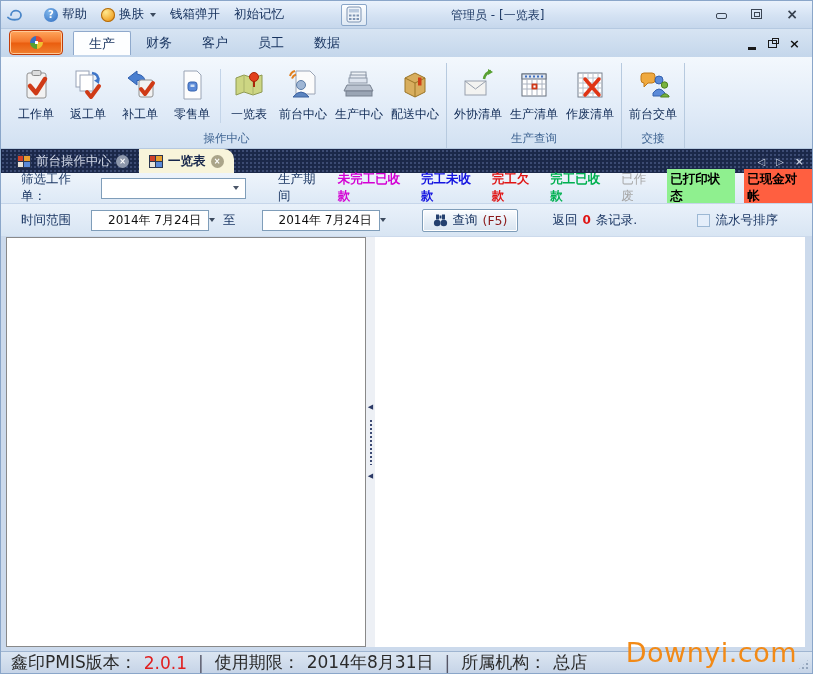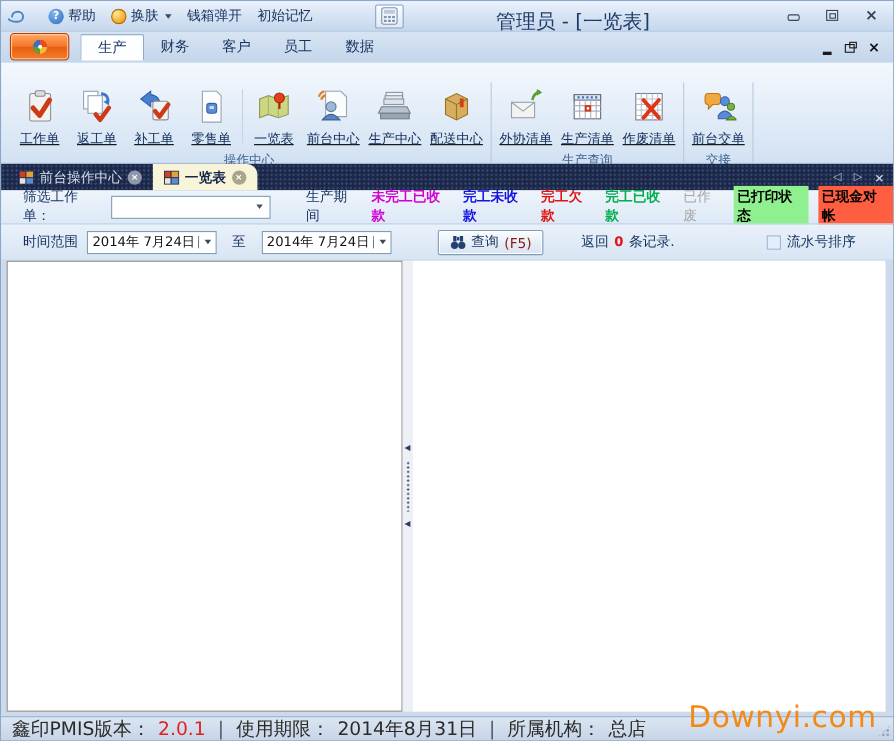--- a/index.html
+++ b/index.html
@@ -19,21 +19,21 @@
   .i-help{ width:14px; height:14px; border-radius:50%;
     background:radial-gradient(circle at 35% 30%,#7db4ea,#2f6cc0);
     color:#fff; font-size:10px; font-weight:bold; display:flex; align-items:center; justify-content:center; }
   .i-skin{ width:14px; height:14px; border-radius:50%;
     background:radial-gradient(circle at 35% 30%,#ffe98e,#f0a226 70%,#c87a10);
     box-shadow:inset 0 0 0 1px #b06a10; }
   .caret{ width:0; height:0; border-left:3.5px solid transparent; border-right:3.5px solid transparent;
     border-top:4px solid #3c4a5e; margin-left:2px; }
   .calc-btn{ margin-left:50px; width:26px; height:22px; display:flex; align-items:center; justify-content:center;
     background:linear-gradient(#fdfeff,#dfe9f4); border:1px solid #8aa6c8; border-radius:2px; }
-  .win-title{ position:absolute; left:450px; top:6px; color:#1f3a66; font-size:18px; }
+  .win-title{ position:absolute; left:450px; top:6px; color:#1f3a66; font-size:12px; }
   .win-controls{ position:absolute; right:14px; top:8px; display:flex; gap:24px; align-items:center; }
   .tb-min{ width:11px; height:6px; border:1.5px solid #3c4654; border-radius:2px; margin-top:4px; }
   .tb-restore{ width:11px; height:10px; border:1.5px solid #3c4654; position:relative; }
   .tb-restore::after{ content:""; position:absolute; left:2px; top:2px; width:4px; height:3px; border:1px solid #3c4654; }
   .tb-close{ color:#37414f; font-size:14px; font-weight:bold; line-height:10px; }
 
   
   .ribbon-tabs{ position:absolute; top:28px; left:0; right:0; height:28px;
     background:linear-gradient(#d7e4f3,#c4d6eb); display:flex; align-items:center; padding-left:8px; }
   .app-btn{ width:54px; height:25px; margin:0 10px 1px 0; border-radius:4px;
@@ -48,21 +48,21 @@
     border-radius:2px 2px 0 0; }
   .ribbon-win{ position:absolute; right:12px; top:9px; display:flex; gap:12px; align-items:center; }
   .rw-min{ width:8px; height:3px; background:#1a1a1a; margin-top:8px; }
   .rw-restore{ width:9px; height:8px; border:1.5px solid #1a1a1a; position:relative; }
   .rw-restore::before{ content:""; position:absolute; right:-3px; top:-3px; width:5px; height:4px; border:1.5px solid #1a1a1a; }
   .rw-close{ color:#111; font-weight:bold; font-size:13px; line-height:12px; }
 
   
   .ribbon-body{ position:absolute; top:56px; left:0; right:0; height:92px;
     background:linear-gradient(#f3f8fd,#e2ecf8 55%,#d2e1f2);
-    border-bottom:1px solid #b6c9e0; display:flex; padding:18px 0 0 6px;text-decoration:underline; }
+    border-bottom:1px solid #b6c9e0; display:flex; padding:6px 0 0 6px; }
   .rgroup{ display:flex; flex-direction:column; border-right:1px solid #b7cadf; padding:0 3px; }
   .rgroup-buttons{ display:flex; flex:1; align-items:stretch; }
   .rbtn{ min-width:52px; padding:4px 3px 0; display:flex; flex-direction:column; align-items:center;
     gap:4px; font-size:12px; color:#0f2a55; border:1px solid transparent; border-radius:3px; cursor:default; }
   .rbtn svg{ width:34px; height:34px; }
   .vdiv{ width:1px; background:#c3d4e8; margin:6px 2px; }
   .rgroup-label{ text-align:center; font-size:11.5px; color:#3f6492; height:19px; line-height:18px; }
 
   
   .doc-tabstrip{ position:absolute; top:148px; left:0; right:0; height:24px; background:#1b2849;
@@ -91,22 +91,22 @@
   .lg-red{ color:#e01414; }
   .lg-green{ color:#00b050; }
   .lg-gray{ color:#a6a6a6; font-weight:normal; }
   .lg-badge-green{ background:#8ff08f; color:#000; padding:2px 3px; }
   .lg-badge-red{ background:#ff5f40; color:#000000; padding:2px 3px; }
 
   
   .query-row{ position:absolute; top:202px; left:0; right:0; height:33px;
     background:linear-gradient(#e9f1fa,#d8e5f3); border-top:1px solid #c6d6ea;
     display:flex; align-items:center; padding:0 20px; }
-  .datebox{ width:118px; height:21px; background:#fff; border:1px solid #7f9db9; margin-left:8px;
-    display:flex; align-items:center; padding:0 4px; gap:3px; }
+  .datebox{ width:118px; height:21px; background:#fff; border:1px solid #7f9db9; margin-left:20px;
+    display:flex; align-items:center; padding:0 16px; gap:3px; }
   .datebox .dtext{ flex:1; font-size:12px; color:#111; white-space:nowrap; }
   .to{ margin:0 6px 0 14px; }
   .search-btn{ margin-left:42px; height:23px; padding:0 10px; display:flex; align-items:center; gap:5px;
     background:linear-gradient(#fbfdff,#e7eff7 50%,#d8e4f0); border:1px solid #7f9db9; border-radius:2px;
     font-size:12.5px; color:#14305e; box-shadow:inset 0 0 0 1px #fff; }
   .search-btn .fkey{ color:#8b1a1a; }
   .result{ margin-left:34px; display:flex; align-items:center; gap:5px; }
   .result .cnt{ color:#e01414; font-weight:bold; }
   .qspacer{ flex:1; }
   .checkbox{ width:13px; height:13px; background:#e4eefa; border:1px solid #9cb8d4; margin-right:6px; }

